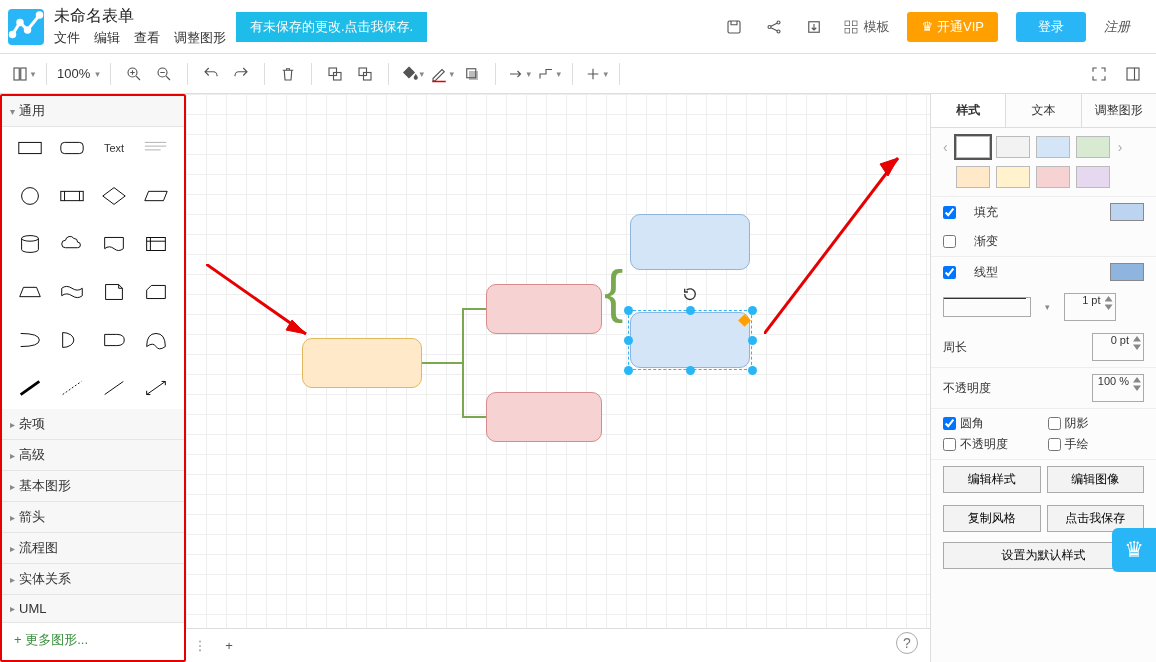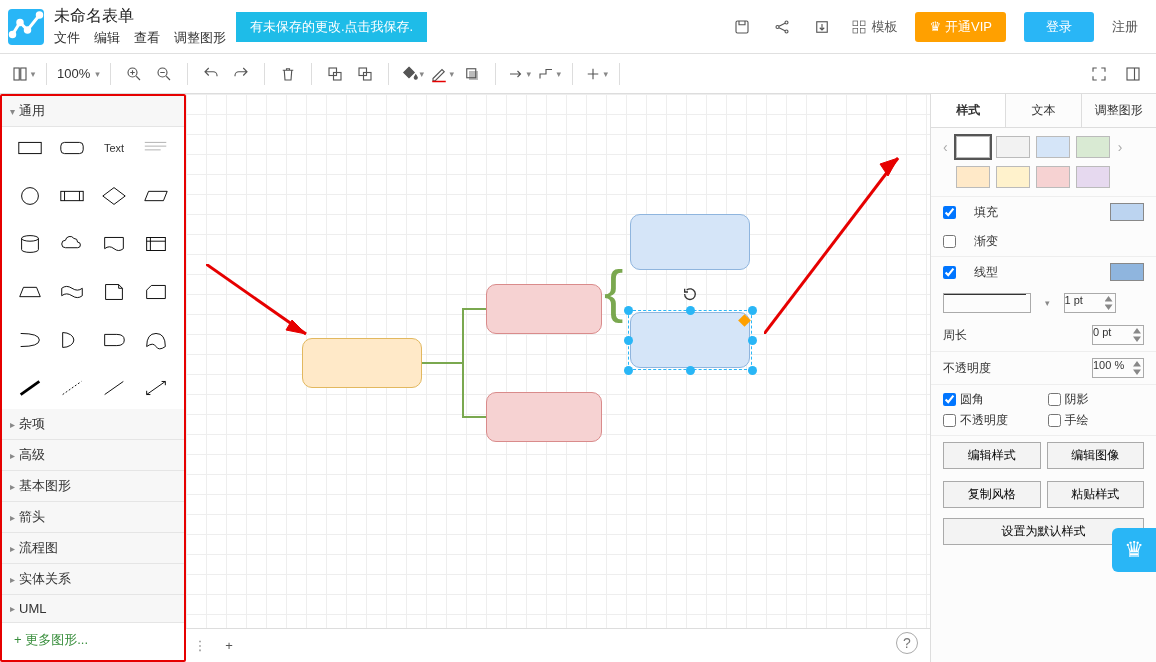--- a/index.html
+++ b/index.html
@@ -11,21 +11,21 @@
 .doc-section { display: flex; flex-direction: column; }
 .doc-title { font-size: 16px; color: #222; margin-bottom: 2px; }
 .menus { display: flex; gap: 14px; font-size: 13px; }
 .menus span { cursor: pointer; }
 .unsaved { background: #1EBCE8; color: #fff; padding: 6px 14px; font-size: 13px; margin-left: 10px; cursor: pointer; }
 .top-right { margin-left: auto; display: flex; align-items: center; gap: 18px; }
 .icon-btn { width: 22px; height: 22px; display: flex; align-items: center; justify-content: center; color: #555; cursor: pointer; }
 .tpl { display: flex; align-items: center; gap: 4px; color: #555; cursor:pointer; }
 .vip-btn { background: #ffa000; color: #fff; padding: 6px 14px; border-radius: 3px; cursor: pointer; display: flex; align-items: center; gap: 4px; }
 .login-btn { background: #29b6f6; color: #fff; padding: 6px 22px; border-radius: 3px; cursor: pointer; }
-.reg-link { color: #555; cursor: pointer; margin-right:10px;}
+.reg-link { color: #555; cursor: pointer; margin-right:18px;font-style:italic;}
 
 
 .toolbar { height: 40px; border-bottom: 1px solid #ddd; display: flex; align-items: center; padding: 0 10px; gap: 4px; }
 .toolbar .sep { width: 1px; height: 22px; background: #ddd; margin: 0 6px; }
 .toolbar .tbtn { width: 26px; height: 26px; display: flex; align-items: center; justify-content: center; color: #555; cursor: pointer; position:relative;}
 .toolbar .zoom { font-size: 13px; display:flex; align-items:center; gap:2px;}
 .toolbar .right-group { margin-left: auto; display: flex; gap: 8px; }
 .dd::after{content:'▾';font-size:9px;color:#888;margin-left:2px;}
 
 
@@ -73,21 +73,21 @@
 .rtab:last-child{border-right:none;}
 .swatch-row{display:flex; align-items:center; padding:8px 10px; gap:6px;}
 .swatch{width:34px;height:22px;border:1px solid #bbb;cursor:pointer;}
 .swatch.sel{outline:2px solid #555;}
 .arrow-nav{color:#aaa;cursor:pointer;font-size:14px;padding:0 2px;}
 .row{display:flex;align-items:center;padding:6px 12px;gap:14px;border-top:1px solid #eee;}
 .row label{flex:1;}
 .row input[type=checkbox]{margin-right:4px;}
 .color-chip{width:34px;height:18px;border:1px solid #888;background:#bcd4f0;}
 .line-sample{flex:1;height:1px;background:#333;margin-right:4px;}
-.spin{width:52px;height:20px;border:1px solid #aaa;text-align:left;padding-right:14px;font-size:11px;position:relative;}
+.spin{width:52px;height:28px;border:1px solid #aaa;text-align:right;padding-right:14px;font-size:11px;position:relative;}
 .spin::after{content:'';position:absolute;right:2px;top:2px;width:8px;height:14px;background:linear-gradient(#888 0 50%,#888 50% 100%);clip-path:polygon(0 40%,100% 40%,50% 0,0 40%,0 60%,100% 60%,50% 100%,0 60%);}
 .sel-input{width:88px;height:20px;border:1px solid #aaa;}
 .two-col{display:grid;grid-template-columns:1fr 1fr;gap:4px 8px;padding:6px 12px;border-top:1px solid #eee;}
 .two-col label{display:flex;align-items:center;gap:4px;font-size:12px;}
 .btn-row{display:flex;gap:6px;padding:6px 12px;}
 .btn-row button, .full-btn button{flex:1;padding:4px 12px;border:1px solid #aaa;background:#f3f3f3;cursor:pointer;font-size:12px;}
 .full-btn{padding:4px 12px;display:flex;}
 .crown{position:absolute;right:0;bottom:90px;width:44px;height:44px;background:#29b6f6;border-radius:6px 0 0 6px;display:flex;align-items:center;justify-content:center;color:#fff;font-size:22px;cursor:pointer;}
 .icon-btn svg, .tbtn svg {width:18px;height:18px;stroke:#555;fill:none;stroke-width:1.5;}
 </style>
@@ -576,21 +576,21 @@
           <input type="checkbox" style="">
           <span>手绘</span>
         </label>
     </div>
     <div class="btn-row" style="border-top:1px solid #eee">
       <button>编辑样式</button>
       <button>编辑图像</button>
     </div>
     <div class="btn-row">
       <button>复制风格</button>
-      <button>粘贴样式</button>
+      <button>点击我保存</button>
     </div>
     <div class="full-btn">
       <button>设置为默认样式</button>
     </div>
 
     <div class="crown">♛</div>
   </div>
 </div>
 
 </body></html>

